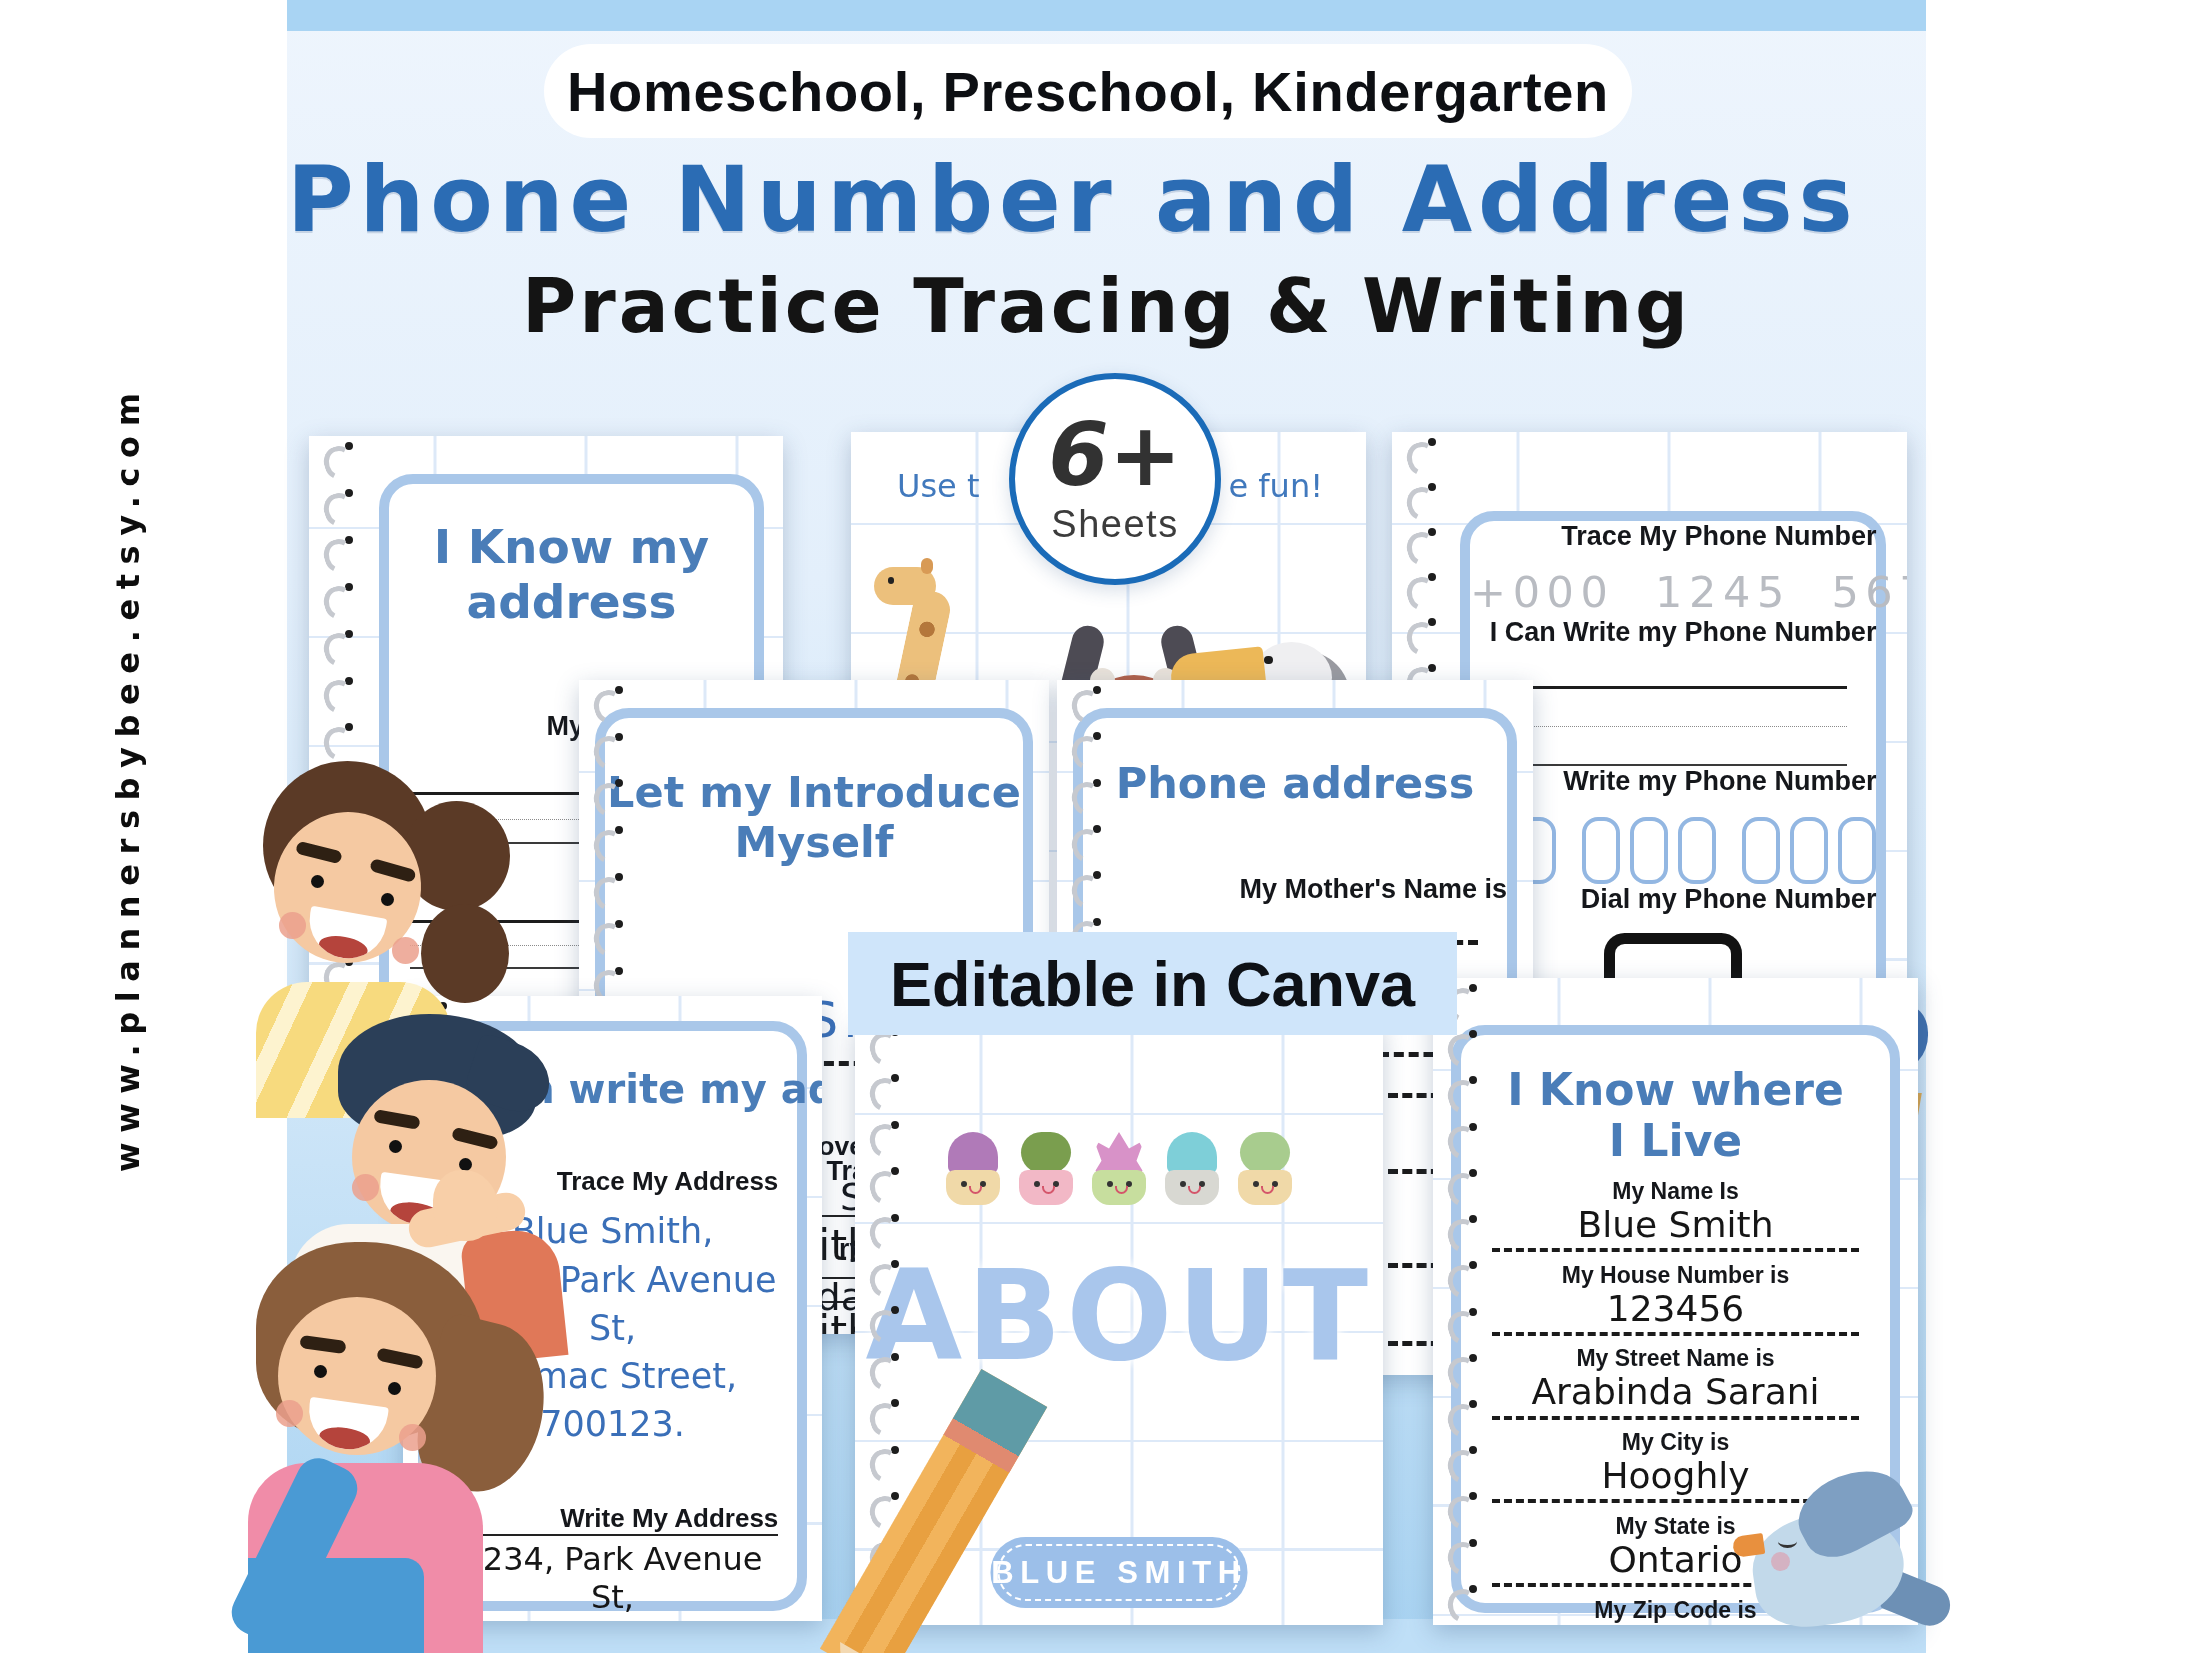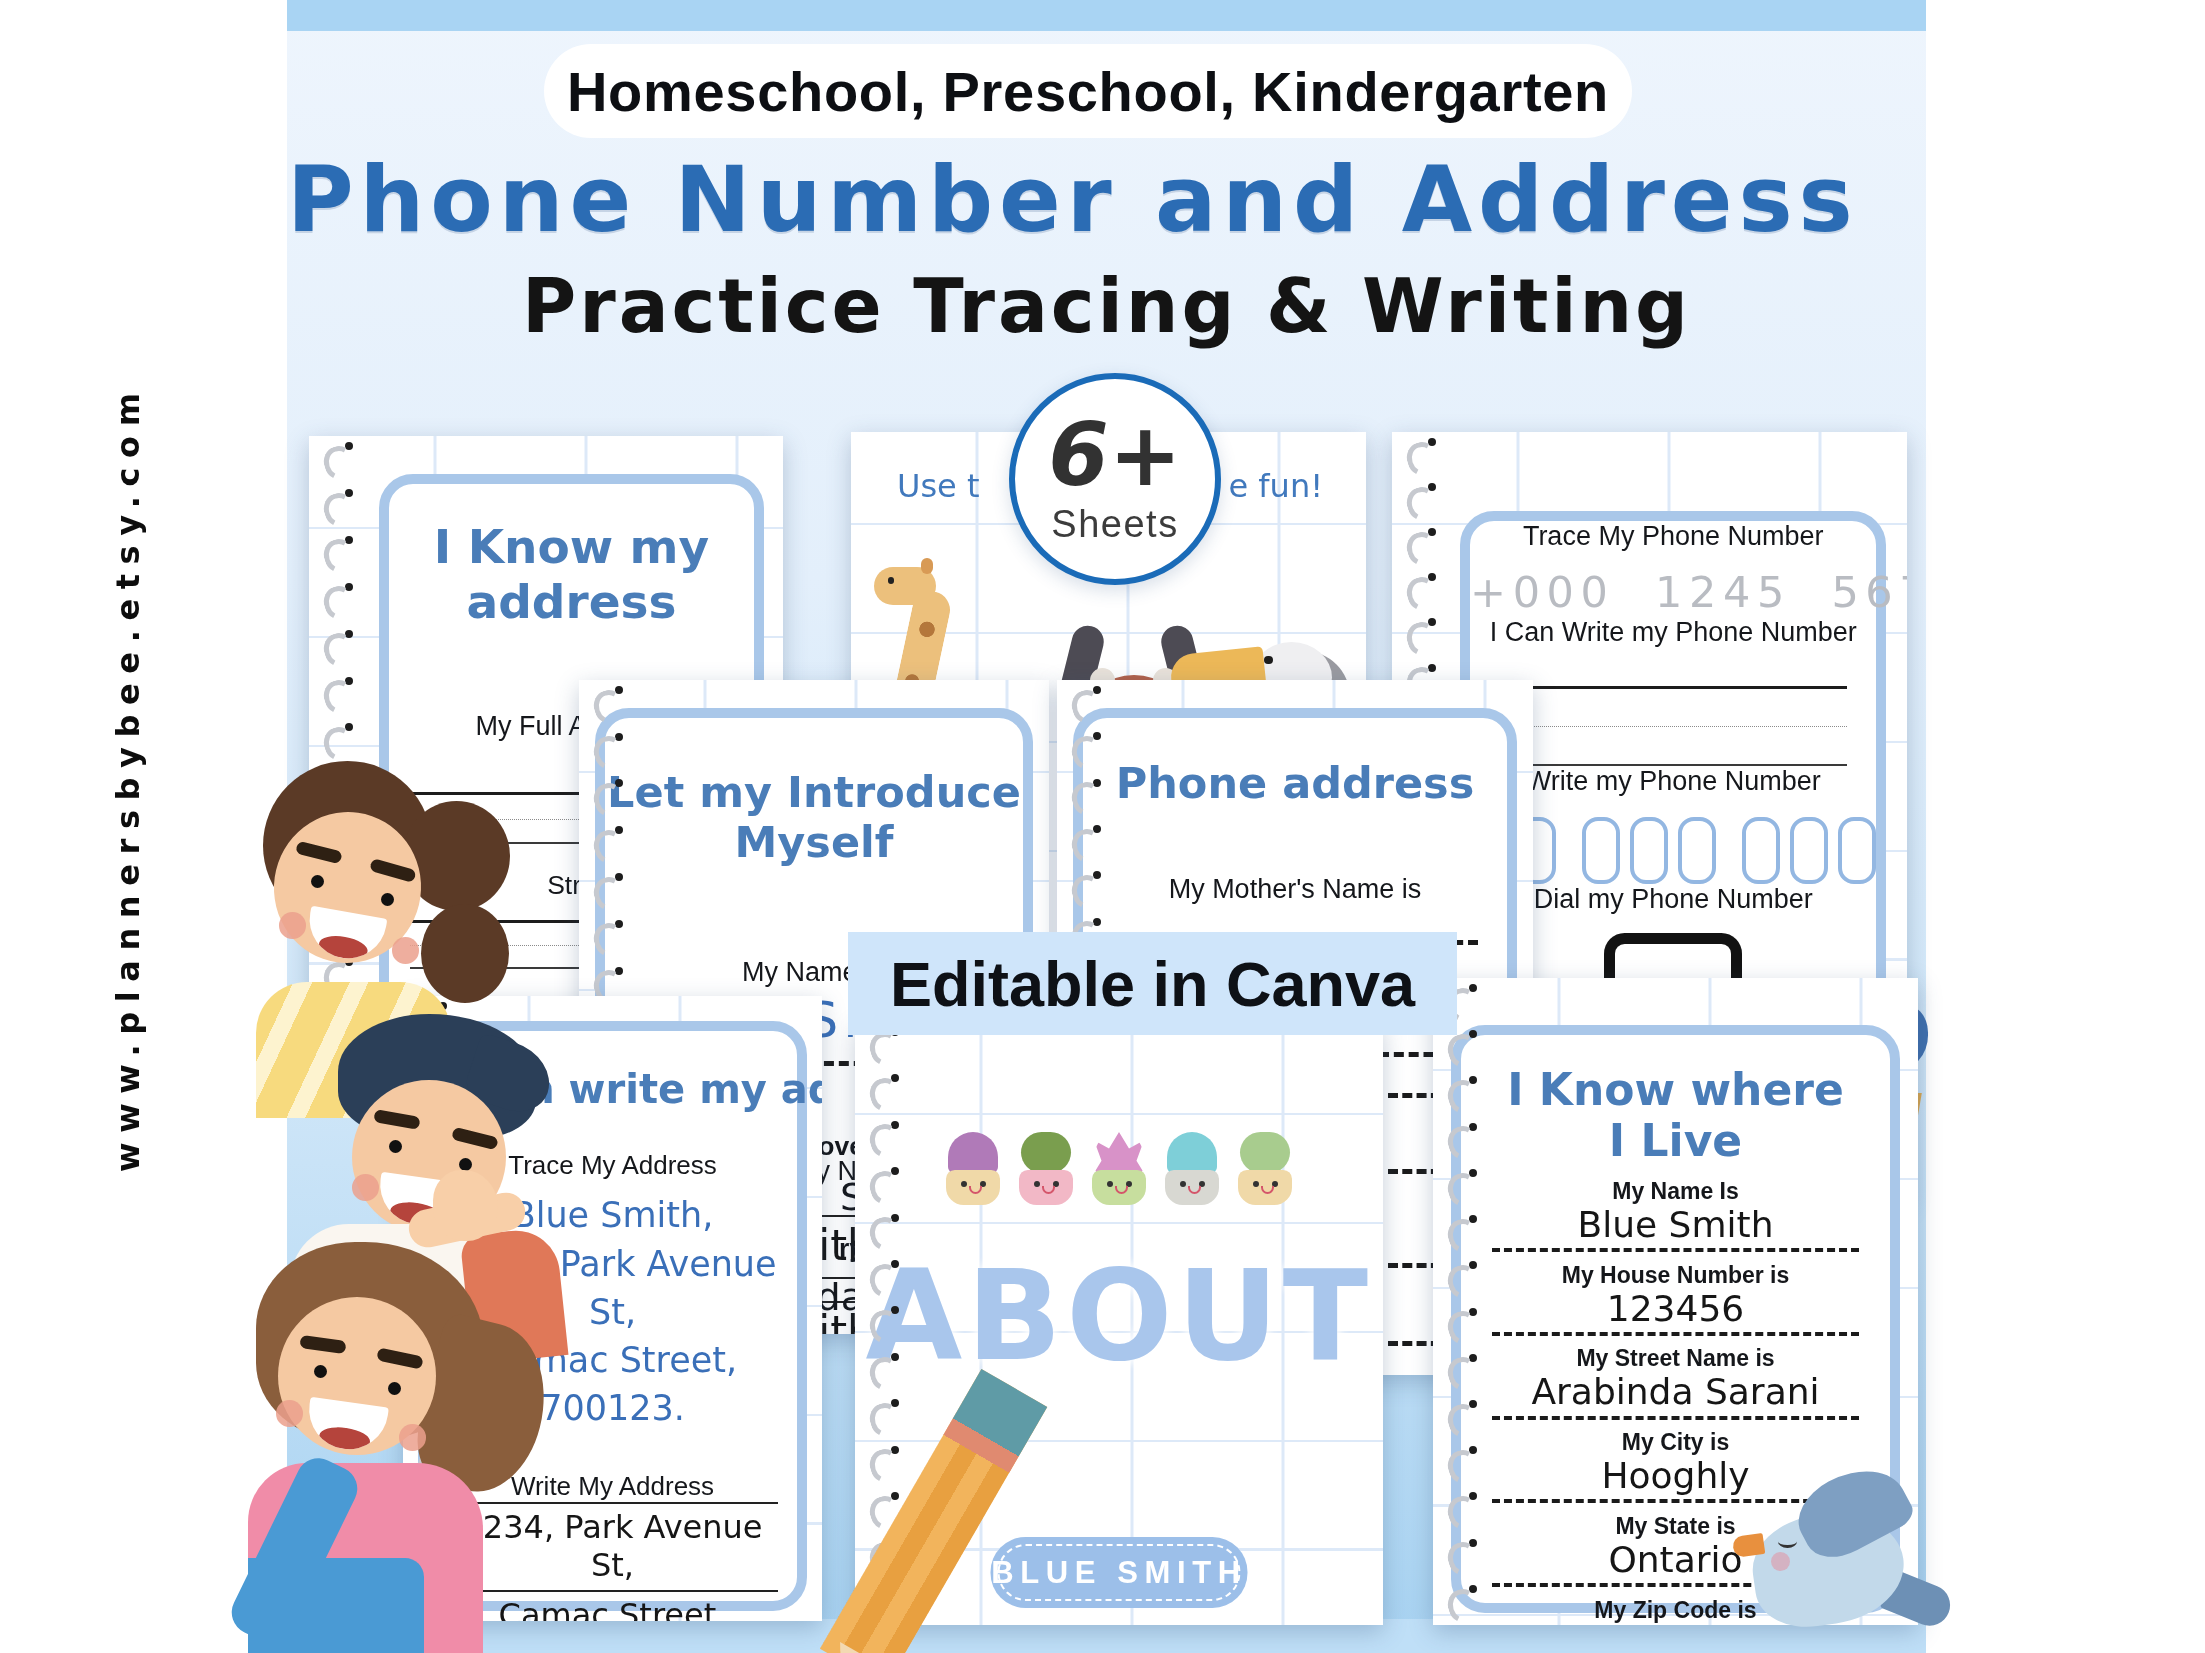--- a/index.html
+++ b/index.html
@@ -46,21 +46,21 @@
     box-shadow:0 7.4px 22px rgba(50,80,120,.28);}
   .coils{position:absolute;left:8.8px;top:5.9px;bottom:5.9px;width:46px;display:flex;flex-direction:column;
     justify-content:space-between;z-index:3;}
   .coil{position:relative;width:29px;height:34px;margin-left:5.9px;}
   .coil::before{content:'';position:absolute;right:0;top:0;width:8px;height:8px;background:#1d1d1d;border-radius:50%;}
   .coil::after{content:'';position:absolute;left:0;top:3.7px;width:20.6px;height:23.5px;
     border:5.9px solid #c6c9cf;border-right-color:transparent;border-bottom-color:transparent;
     border-radius:50%;transform:rotate(-18deg);}
   .inner{position:absolute;border:10.3px solid #a9c7e9;border-radius:34px;background:#fff;z-index:1;}
 
-  .lbl{font-weight:400;color:#15171b;font-size:27px;text-align:center;}
+  .lbl{font-weight:700;color:#15171b;font-size:27px;text-align:right;}
   .ptitle{font-family:"DejaVu Sans",sans-serif;color:#4a7db8;text-align:center;font-weight:600;}
   .dashline{border-top:5.1px dashed #1b1b1b;height:0;}
   .ln-solid{border-top:3.7px solid #1d1d1d;height:0;}
   .ln-dot{border-top:1.5px dotted #8b8b8b;height:0;}
   .ln-thin{border-top:2.2px solid #3a3a3a;height:0;}
   .hand{font-family:"DejaVu Sans",sans-serif;font-weight:400;color:#161616;}
 
   
   #p-know{left:309px;top:436px;width:474px;height:562px;z-index:1;}
   #p-know .inner{left:70px;right:19px;top:38px;bottom:-66px;}
@@ -158,21 +158,21 @@
   #p-live .ptitle{font-size:44px;margin-top:29px;}
   .fields{display:flex;flex-direction:column;gap:9.6px;margin-top:11.8px;}
   .field .flbl{font-weight:800;font-size:23px;text-align:center;color:#15171b;}
   .field .fval{font-family:"DejaVu Sans",sans-serif;font-size:36px;text-align:center;color:#161616;line-height:1.12;}
   .field .fdash{border-top:4.4px dashed #1b1b1b;margin-top:2.9px;}
 
   
   #p-write{left:403px;top:996px;width:419px;height:625px;z-index:3;}
   #p-write .inner{left:14.7px;right:14.7px;top:25px;bottom:10.3px;padding:0 19px;}
   #p-write .ptitle{font-size:40px;margin-top:35px;white-space:nowrap;}
-  #p-write .lbl{margin-top:38px;font-size:26px;}
+  #p-write .lbl{margin-top:54px;font-size:26px;}
   .btrace{font-family:"DejaVu Sans",sans-serif;text-align:center;color:#3a6fb8;font-size:35px;line-height:1.38;margin-top:10.3px;}
   .wrow{border-top:2.2px solid #222;margin-top:0;padding:4.4px 0 5.9px;text-align:center;font-size:32px;}
   .wrow:last-of-type{border-bottom:2.2px solid #222;}
 
   
   #p-about{left:855px;top:1022px;width:528px;height:603px;z-index:4;}
   .cacti{position:absolute;left:0;right:0;top:110px;display:flex;justify-content:center;gap:19px;z-index:1;}
   .pot{display:flex;flex-direction:column;align-items:center;}
   .plant{width:50px;height:41px;border-radius:25px 25px 5.9px 5.9px;}
   .pot:nth-child(1) .plant{background:#b07ab8;}

